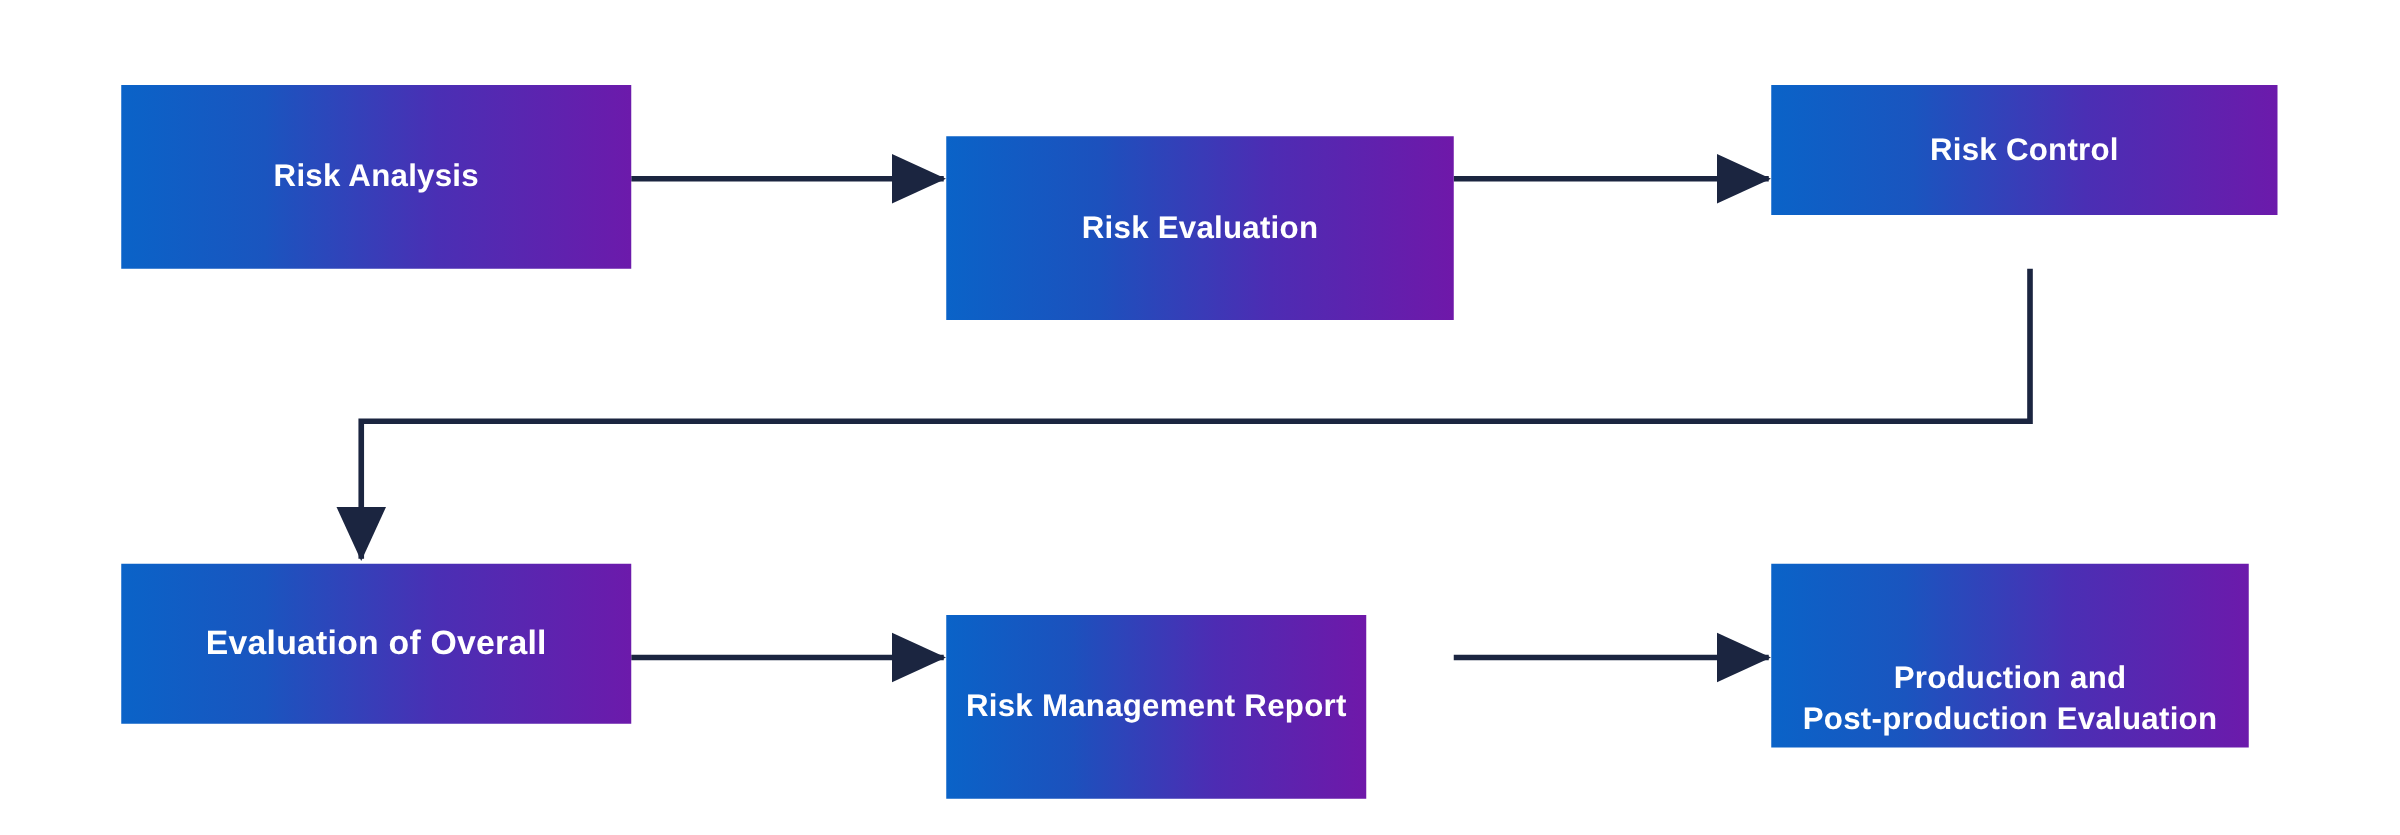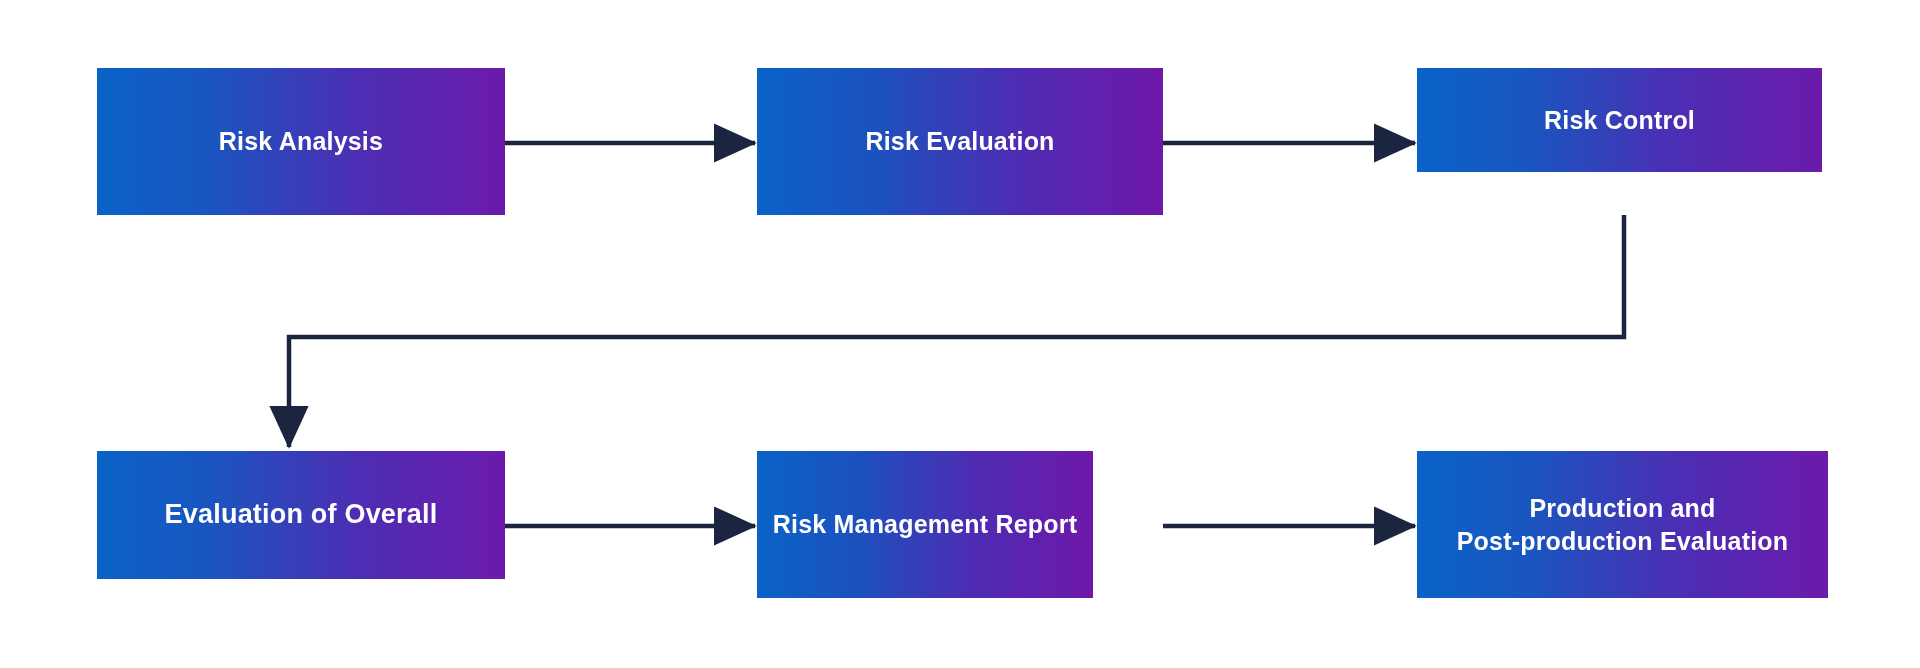--- a/index.html
+++ b/index.html
@@ -43,24 +43,24 @@
     display: block;
     width: 100%;
   }
   
   .n1 { left: 97px;  top: 68px;  width: 408px; height: 147px; font-size: 25px; align-items: center; }
   .n2 { left: 757px; top: 68px;  width: 406px; height: 147px; font-size: 25px; }
   .n3 { left: 1417px;top: 68px;  width: 405px; height: 104px; font-size: 25px; }
   
   .n4 { left: 97px;  top: 451px; width: 408px; height: 128px; font-size: 27px; }
   .n5 { left: 757px; top: 451px; width: 336px; height: 147px; font-size: 25px; }
-  .n6 { left: 1417px;top: 451px; width: 411px; height: 147px; font-size: 25px; }
+  .n6 { left: 1417px;top: 451px; width: 382px; height: 147px; font-size: 25px; align-items: flex-end; }
 
   .grad-a { background: linear-gradient(90deg, #0a63c8 0%, #1a55bf 28%, #4a2fb4 62%, #6c1aab 100%); }
-  .grad-b { background: linear-gradient(90deg, #0a63c8 0%, #1c51bd 30%, #4d2cb3 64%, #6f18a9 100%); }
+  .grad-b { background: linear-gradient(90deg, #0a63c8 0%, #1c51bd 30%, #4d2cb3 64%, #6f18a9 100%); margin-top: 41px; }
 </style>
 </head>
 <body>
 
 <div id="canvas">
 
   <svg class="flow-svg" viewBox="0 0 1920 668" xmlns="http://www.w3.org/2000/svg">
     <defs>
       <marker id="arrowhead" markerWidth="10" markerHeight="10" refX="9.2" refY="5" orient="auto" markerUnits="strokeWidth">
         <path d="M0,0.6 L9.6,5 L0,9.4 Z" fill="#1b2540"></path>

